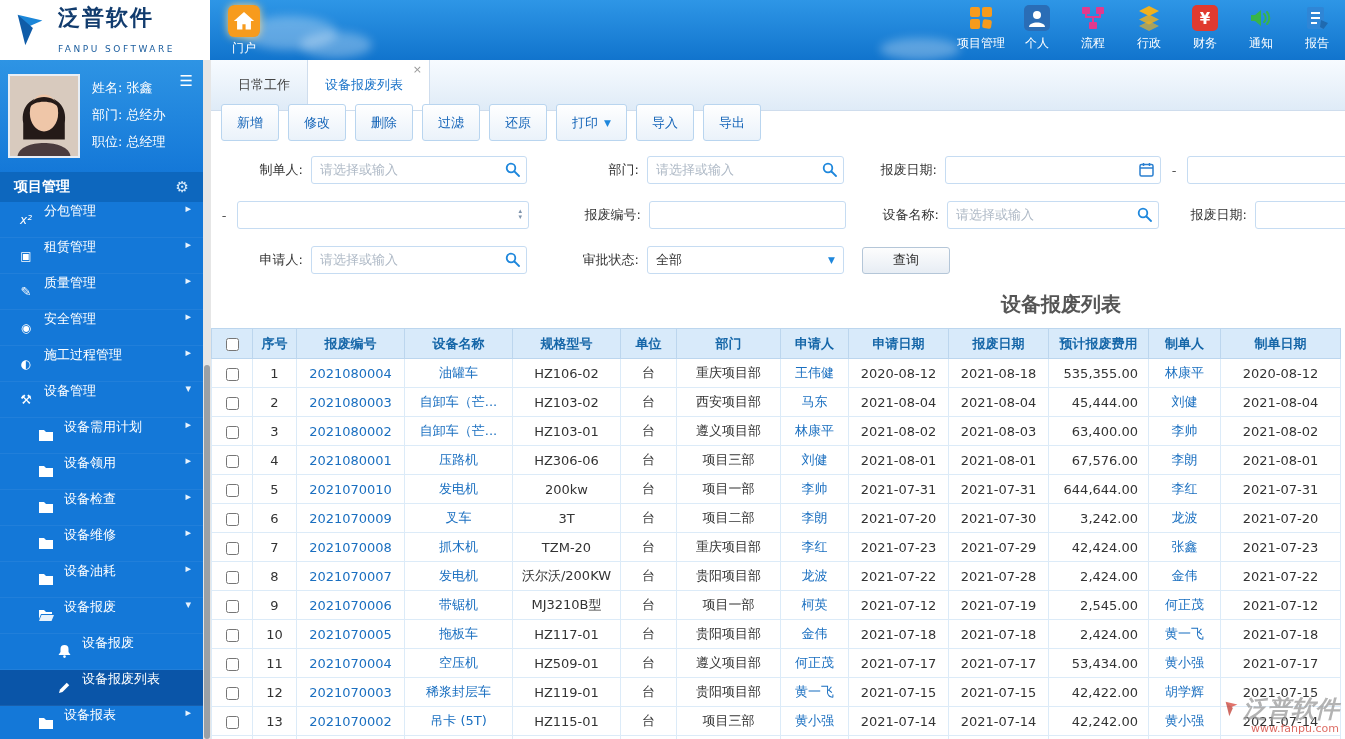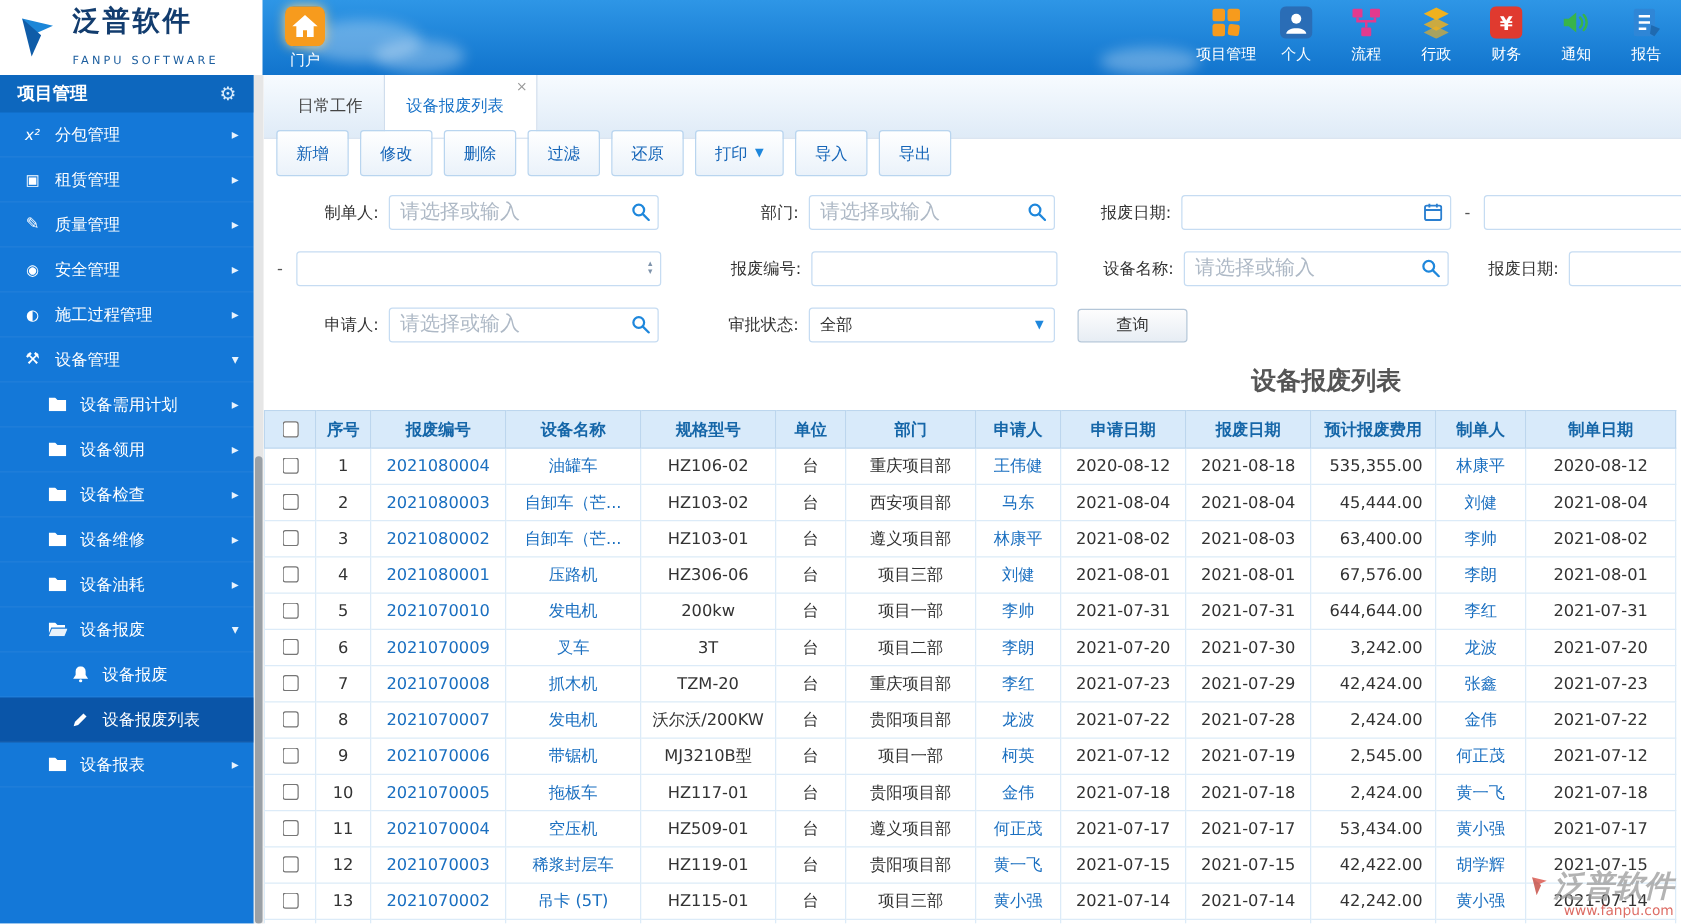--- a/index.html
+++ b/index.html
@@ -22,21 +22,21 @@
   .nav-lbl{color:#fff;font-size:12px;margin-top:2px;display:block;white-space:nowrap}
 
   
   .sb{position:absolute;left:0;top:60px;width:203px;height:679px;background:#1478d8;overflow:hidden}
   .profile{position:relative;height:112px;background:linear-gradient(180deg,#2e94e4,#1478d8)}
   .avatar{position:absolute;left:8px;top:14px;width:72px;height:84px;border:2px solid #e8eef5;background:#d8cabe;overflow:hidden}
   .pinfo{position:absolute;left:92px;top:14px;color:#fff;font-size:13px;line-height:27px;white-space:nowrap}
   .burger{position:absolute;right:10px;top:12px;color:#fff;font-size:15px;cursor:pointer}
   .section-head{height:30px;background:#0d67be;color:#fff;font-weight:bold;font-size:14px;display:flex;align-items:center;padding:0 14px}
   .gear{margin-left:auto;font-size:15px;color:#d9ecfc;cursor:pointer}
-  .menu-item{position:relative;height:36px;display:flex;align-items:center;color:#fff;cursor:pointer;border-bottom:1px solid rgba(255,255,255,.06);font-size:13px}
+  .menu-item{position:relative;height:36px;display:flex;color:#fff;cursor:pointer;border-bottom:1px solid rgba(255,255,255,.06);font-size:13px}
   .menu-item .mi{width:20px;display:inline-flex;justify-content:center;align-items:center;margin-right:8px}
   .lvl1{padding-left:16px}
   .lvl2{padding-left:36px}
   .lvl3{padding-left:54px}
   .menu-item .arr{position:absolute;right:12px;font-size:11px;color:#e8f3fd}
   .menu-item.active{background:#0a55a8}
 
   
   .vscroll{position:absolute;left:203px;top:60px;width:8px;height:679px;background:#e6e6e6}
   .vthumb{position:absolute;left:1px;width:6px;top:305px;height:374px;background:#9aa0a6;border-radius:3px}
@@ -53,21 +53,21 @@
   .toolbar{display:flex;gap:9px;margin:9px 0 0 10px}
   .tbtn{height:37px;padding:0 15px;background:linear-gradient(180deg,#ffffff,#eaf2fa);border:1px solid #b9d5ef;border-radius:3px;color:#1565b8;font-size:13px;display:flex;align-items:center;gap:6px;cursor:pointer;font-family:inherit}
   .tbtn .caret{font-size:9px;color:#1e87dc}
 
   .filters{margin-top:15px}
   .frow{display:flex;align-items:center;height:28px;margin-bottom:17px}
   .flabel{font-size:13px;color:#333;text-align:right;padding-right:8px;flex:none;white-space:nowrap}
   .lw1{width:100px}.lw2{width:120px}.lw3{width:101px}.lw4{width:96px}
   .wdash{width:26px;text-align:center;flex:none;color:#555}
   .finput{position:relative;flex:none}
-  .finput input{width:100%;height:28px;border:1px solid #c6dcf2;border-radius:3px;padding:0 26px 0 8px;font-size:16px;color:#333;font-family:Liberation Mono, monospace;background:#fff;outline:none}
+  .finput input{width:100%;height:28px;border:1px solid #c6dcf2;border-radius:3px;padding:0 26px 0 8px;font-size:13px;color:#333;font-family:Liberation Mono, monospace;background:#fff;outline:none}
   .finput.plain input{padding-right:8px}
   .finput input::placeholder{color:#aeb9c6}
   .fi-ico{position:absolute;right:7px;top:6px;cursor:pointer;line-height:0}
   .spin{position:absolute;right:7px;top:7px;font-size:7px;line-height:6px;color:#7e93ab;text-align:center;cursor:pointer}
   .w216{width:216px}.w197{width:197px}.w292{width:292px}.w212{width:212px}
   .fselect{width:197px;height:28px;border:1px solid #c6dcf2;border-radius:3px;display:flex;align-items:center;padding:0 8px;flex:none;cursor:pointer;background:#fff}
   .fselect .caret{margin-left:auto;font-size:9px;color:#1e87dc}
   .query-btn{margin-left:18px;width:88px;height:27px;background:linear-gradient(180deg,#fdfdfd,#e7edf4);border:1px solid #b4c6d8;border-radius:3px;font-size:13px;color:#333;cursor:pointer;font-family:inherit}
 
   .tbl-title{width:1700px;text-align:center;font-size:20px;font-weight:bold;color:#555;margin:4px 0 10px}
@@ -194,20 +194,37 @@
               </g>
               <path d="M17 15l7 3-4.5 6-3.5-2z" fill="#1f6ab0"></path>
             </svg>
           </span>
           <span class="nav-lbl">报告</span>
         </div>
       </nav>
   </header>
 
   <aside class="sb">
+    <div class="profile">
+      <div class="avatar">
+        <svg width="100%" height="100%" viewBox="0 0 72 78" preserveAspectRatio="none">
+          <rect width="72" height="78" fill="#d8cabe"></rect>
+          <path d="M14 46C8 12 64 12 58 46L58 62H14Z" fill="#241a18"></path>
+          <ellipse cx="36" cy="36" rx="15" ry="18" fill="#efc6a8"></ellipse>
+          <path d="M21 31c0-14 30-14 30 0-3-8-27-8-30 0z" fill="#241a18"></path>
+          <path d="M8 78c2-17 54-17 56 0z" fill="#4a3b3d"></path>
+        </svg>
+      </div>
+      <div class="pinfo">
+        <div>姓名: 张鑫</div>
+        <div>部门: 总经办</div>
+        <div>职位: 总经理</div>
+      </div>
+      <div class="burger">☰</div>
+    </div>
     <div class="section-head">
       <span>项目管理</span>
       <span class="gear">⚙</span>
     </div>
     <div id="menu">
         <div class="menu-item lvl1">
           <span class="mi">
             <span style="font-size:12px;font-style:italic">x²</span>
           </span>
           <span>分包管理</span>

